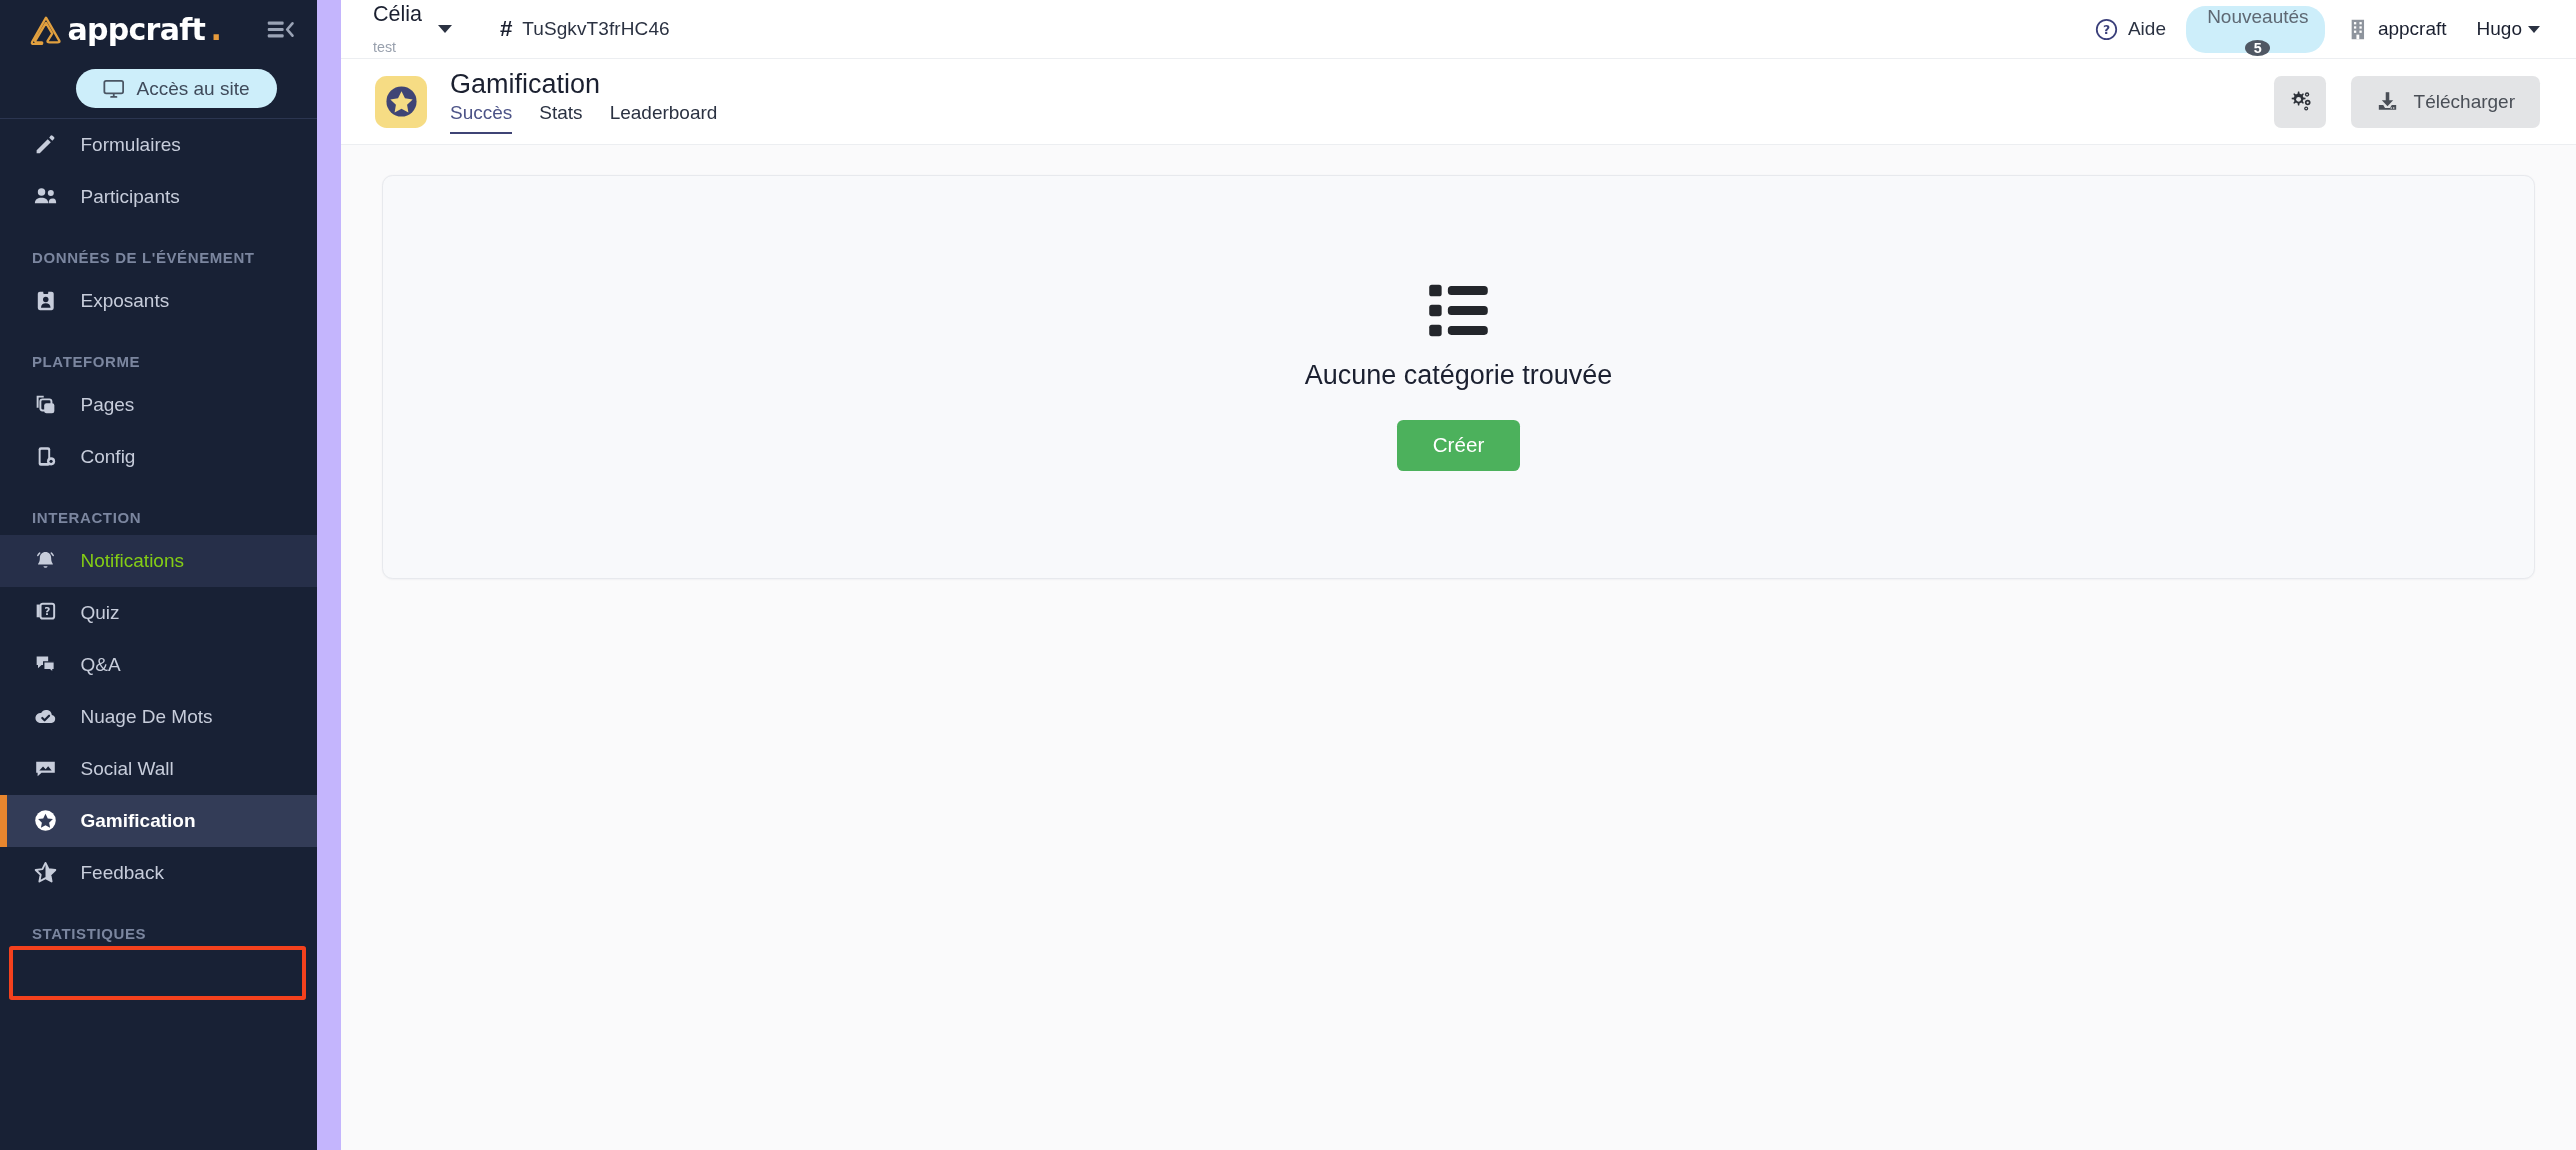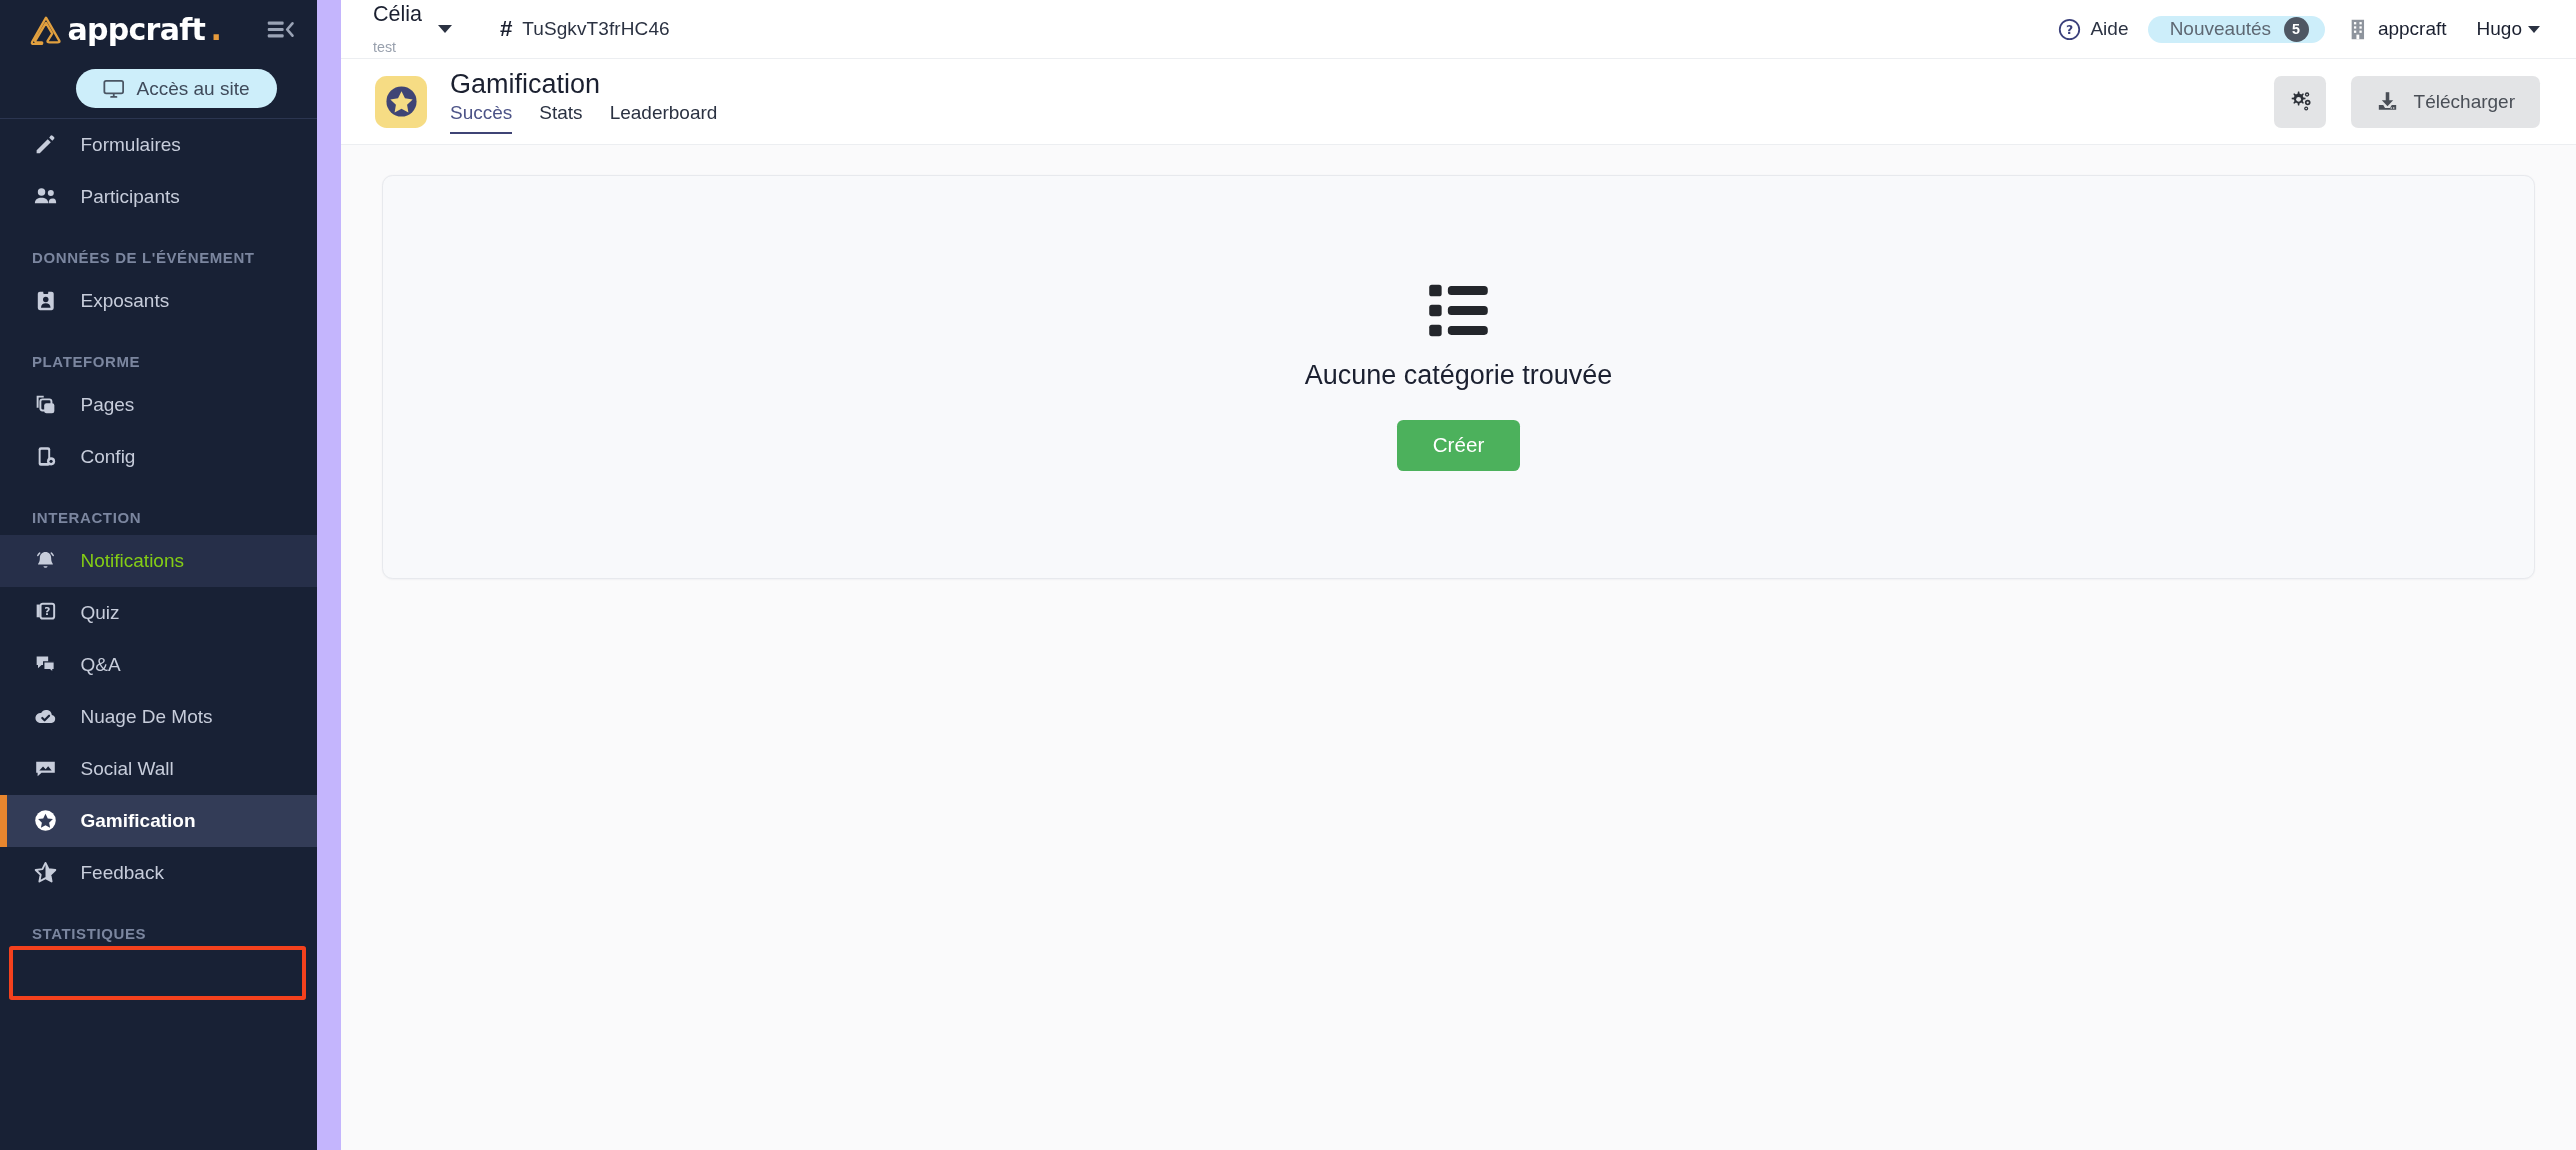--- a/index.html
+++ b/index.html
@@ -99,23 +99,23 @@
   .hash { font-size: 22.4px; font-weight: 700; color: #1b2030; line-height: 1; }
   .code-txt { font-size: 19px; color: #2b3242; letter-spacing: 0.1px; }
 
   .top-spacer { flex: 1 1 auto; }
 
   .top-right { display: flex; align-items: center; gap: 0; }
   .aide { display: flex; align-items: center; gap: 9.8px; cursor: pointer; margin-right: 19.7px; }
   .aide .q { width: 23px; height: 23px; }
   .aide .t { font-size: 19px; color: #2b3242; }
   .nouv {
-    background: #cdeefa; border-radius: 19.7px; height: 27px;
+    background: #cdeefa; border-radius: 19.7px; height: 47px;
     display: flex; align-items: center; gap: 12.5px;
-    padding: 0 16px 0 21.5px; cursor: pointer; margin-right: 23px;
+    padding: 0 16px 0 21.5px; cursor: pointer; margin-right: 23px; flex-direction: column;
   }
   .nouv .t { font-size: 19px; color: #5e6873; }
   .nouv .badge {
     background: #4f5763; color: #ffffff; font-size: 14.3px; font-weight: 700;
     width: 25px; height: 25px; border-radius: 50%;
     display: flex; align-items: center; justify-content: center;
   }
   .org { display: flex; align-items: center; gap: 10.7px; cursor: pointer; margin-right: 30px; }
   .org .t { font-size: 19px; color: #1b2030; }
   .user { display: flex; align-items: center; gap: 6px; cursor: pointer; }

